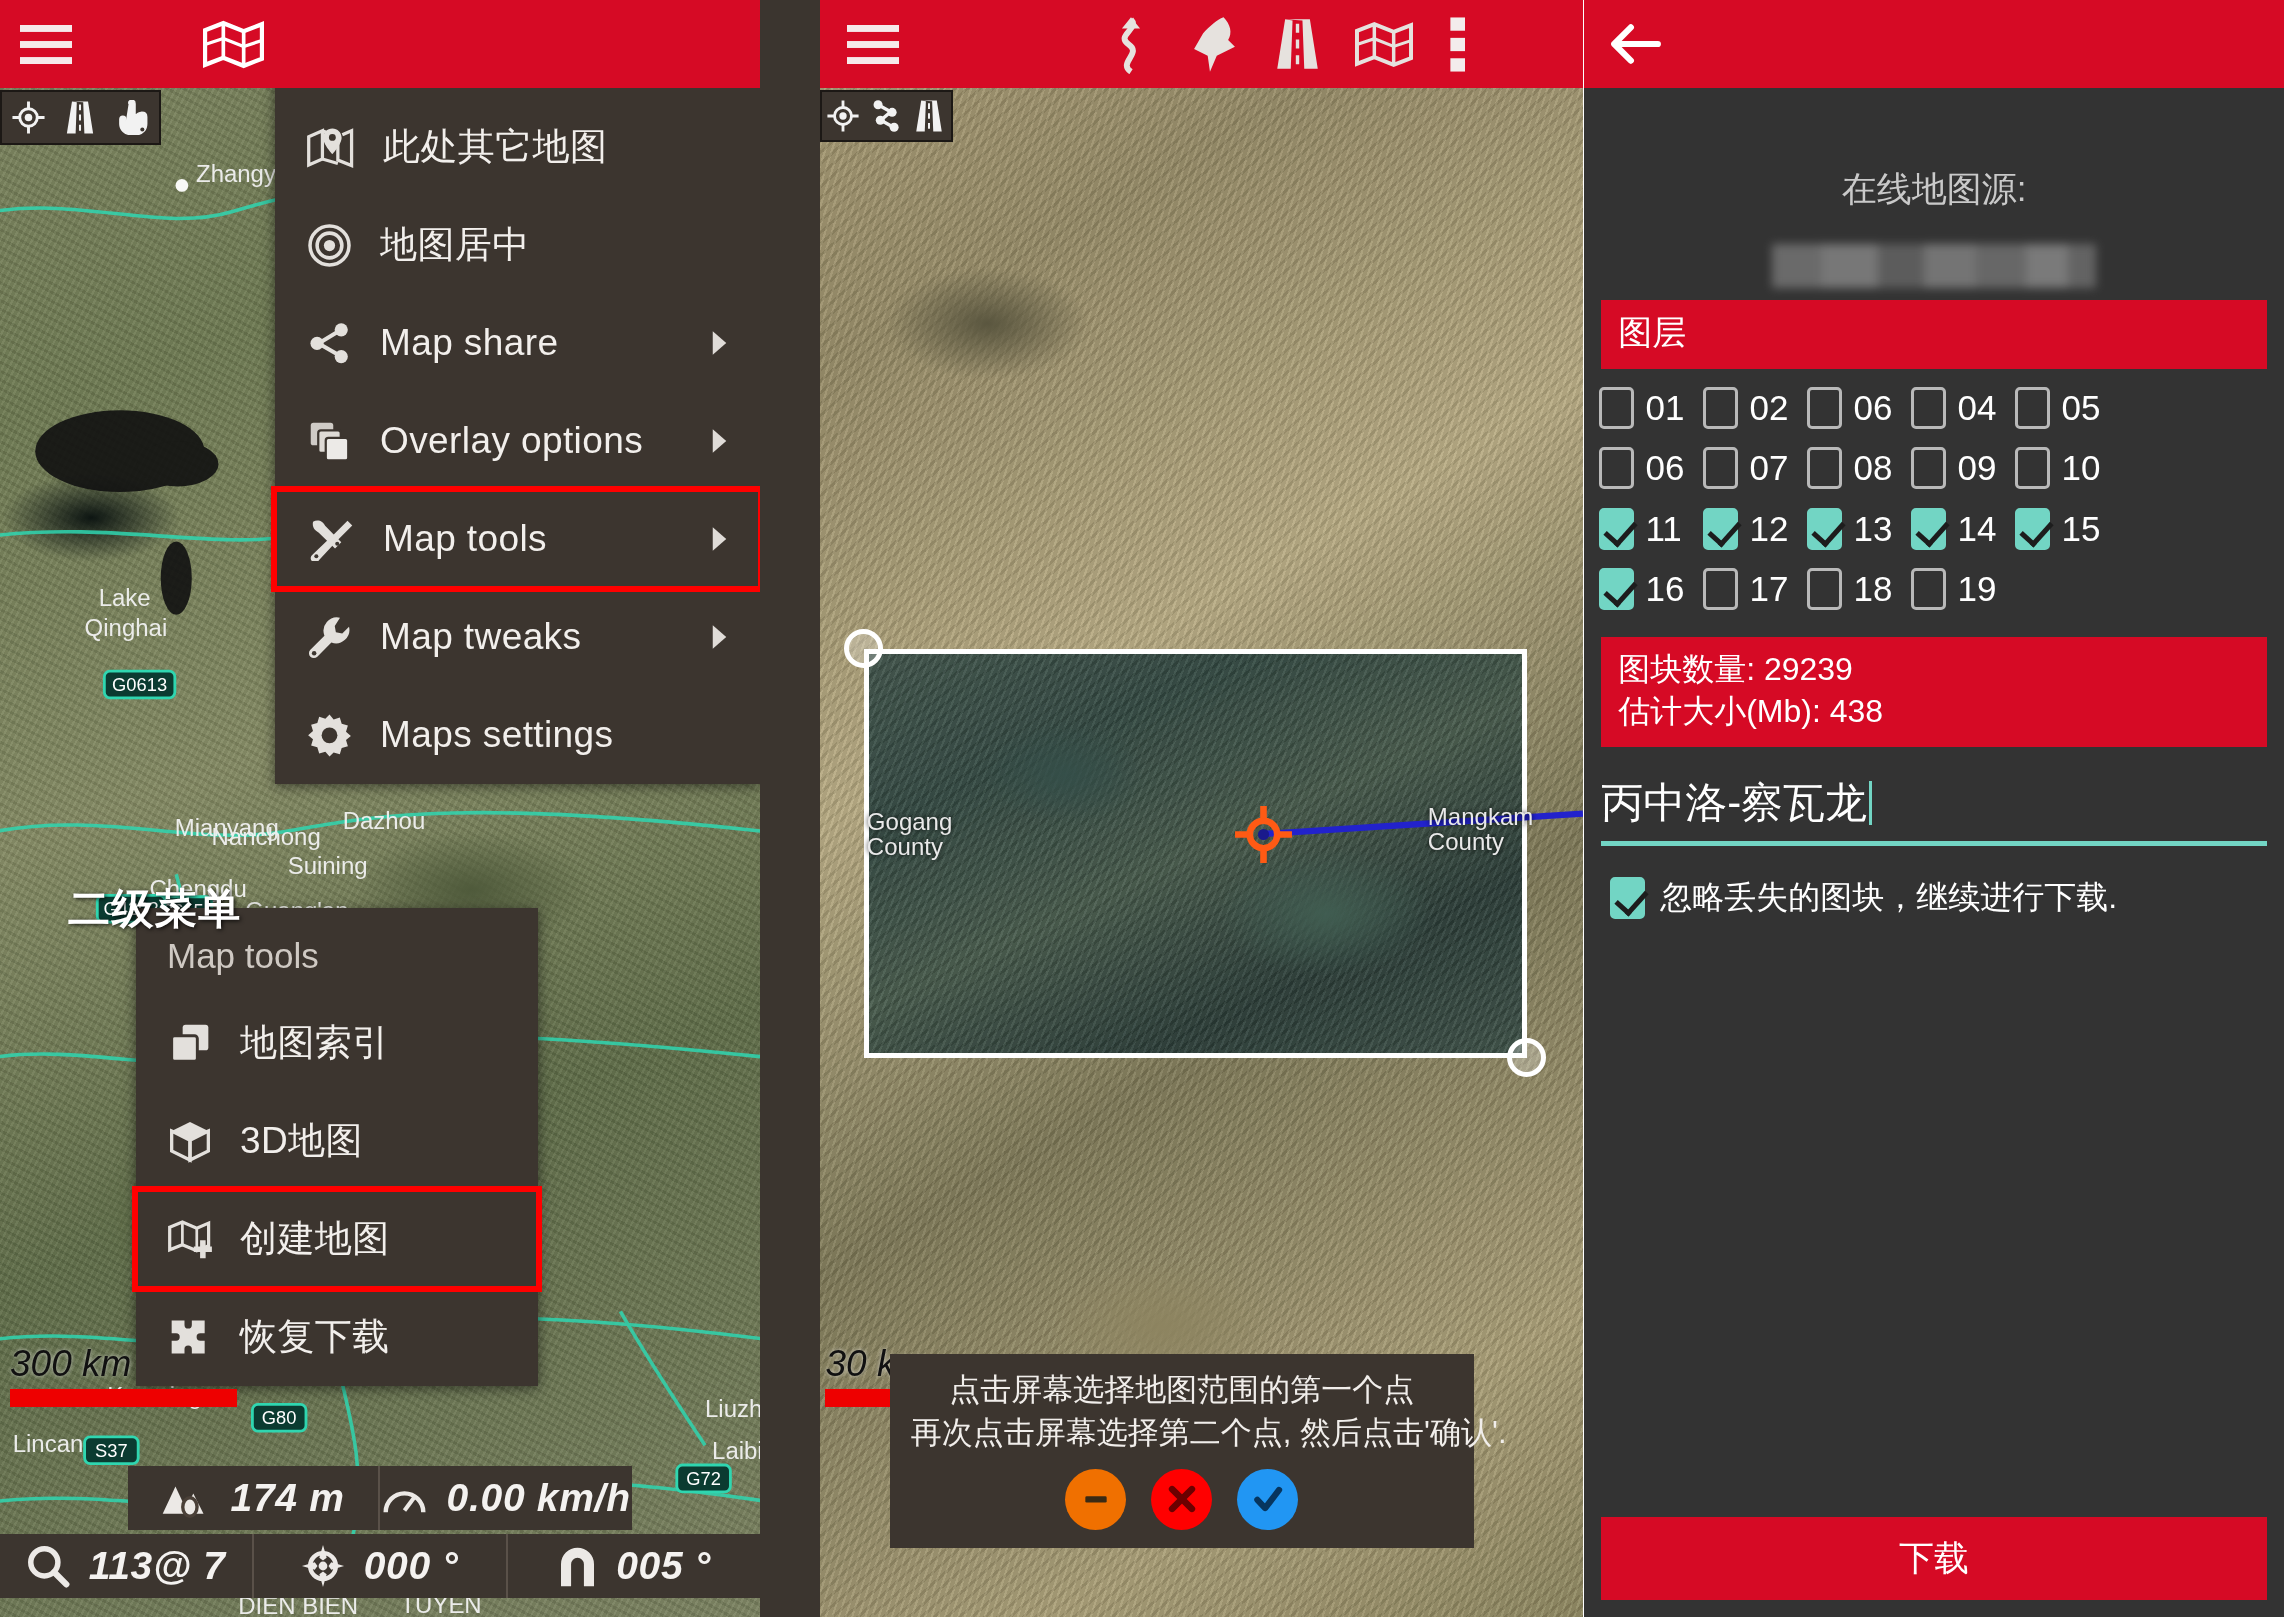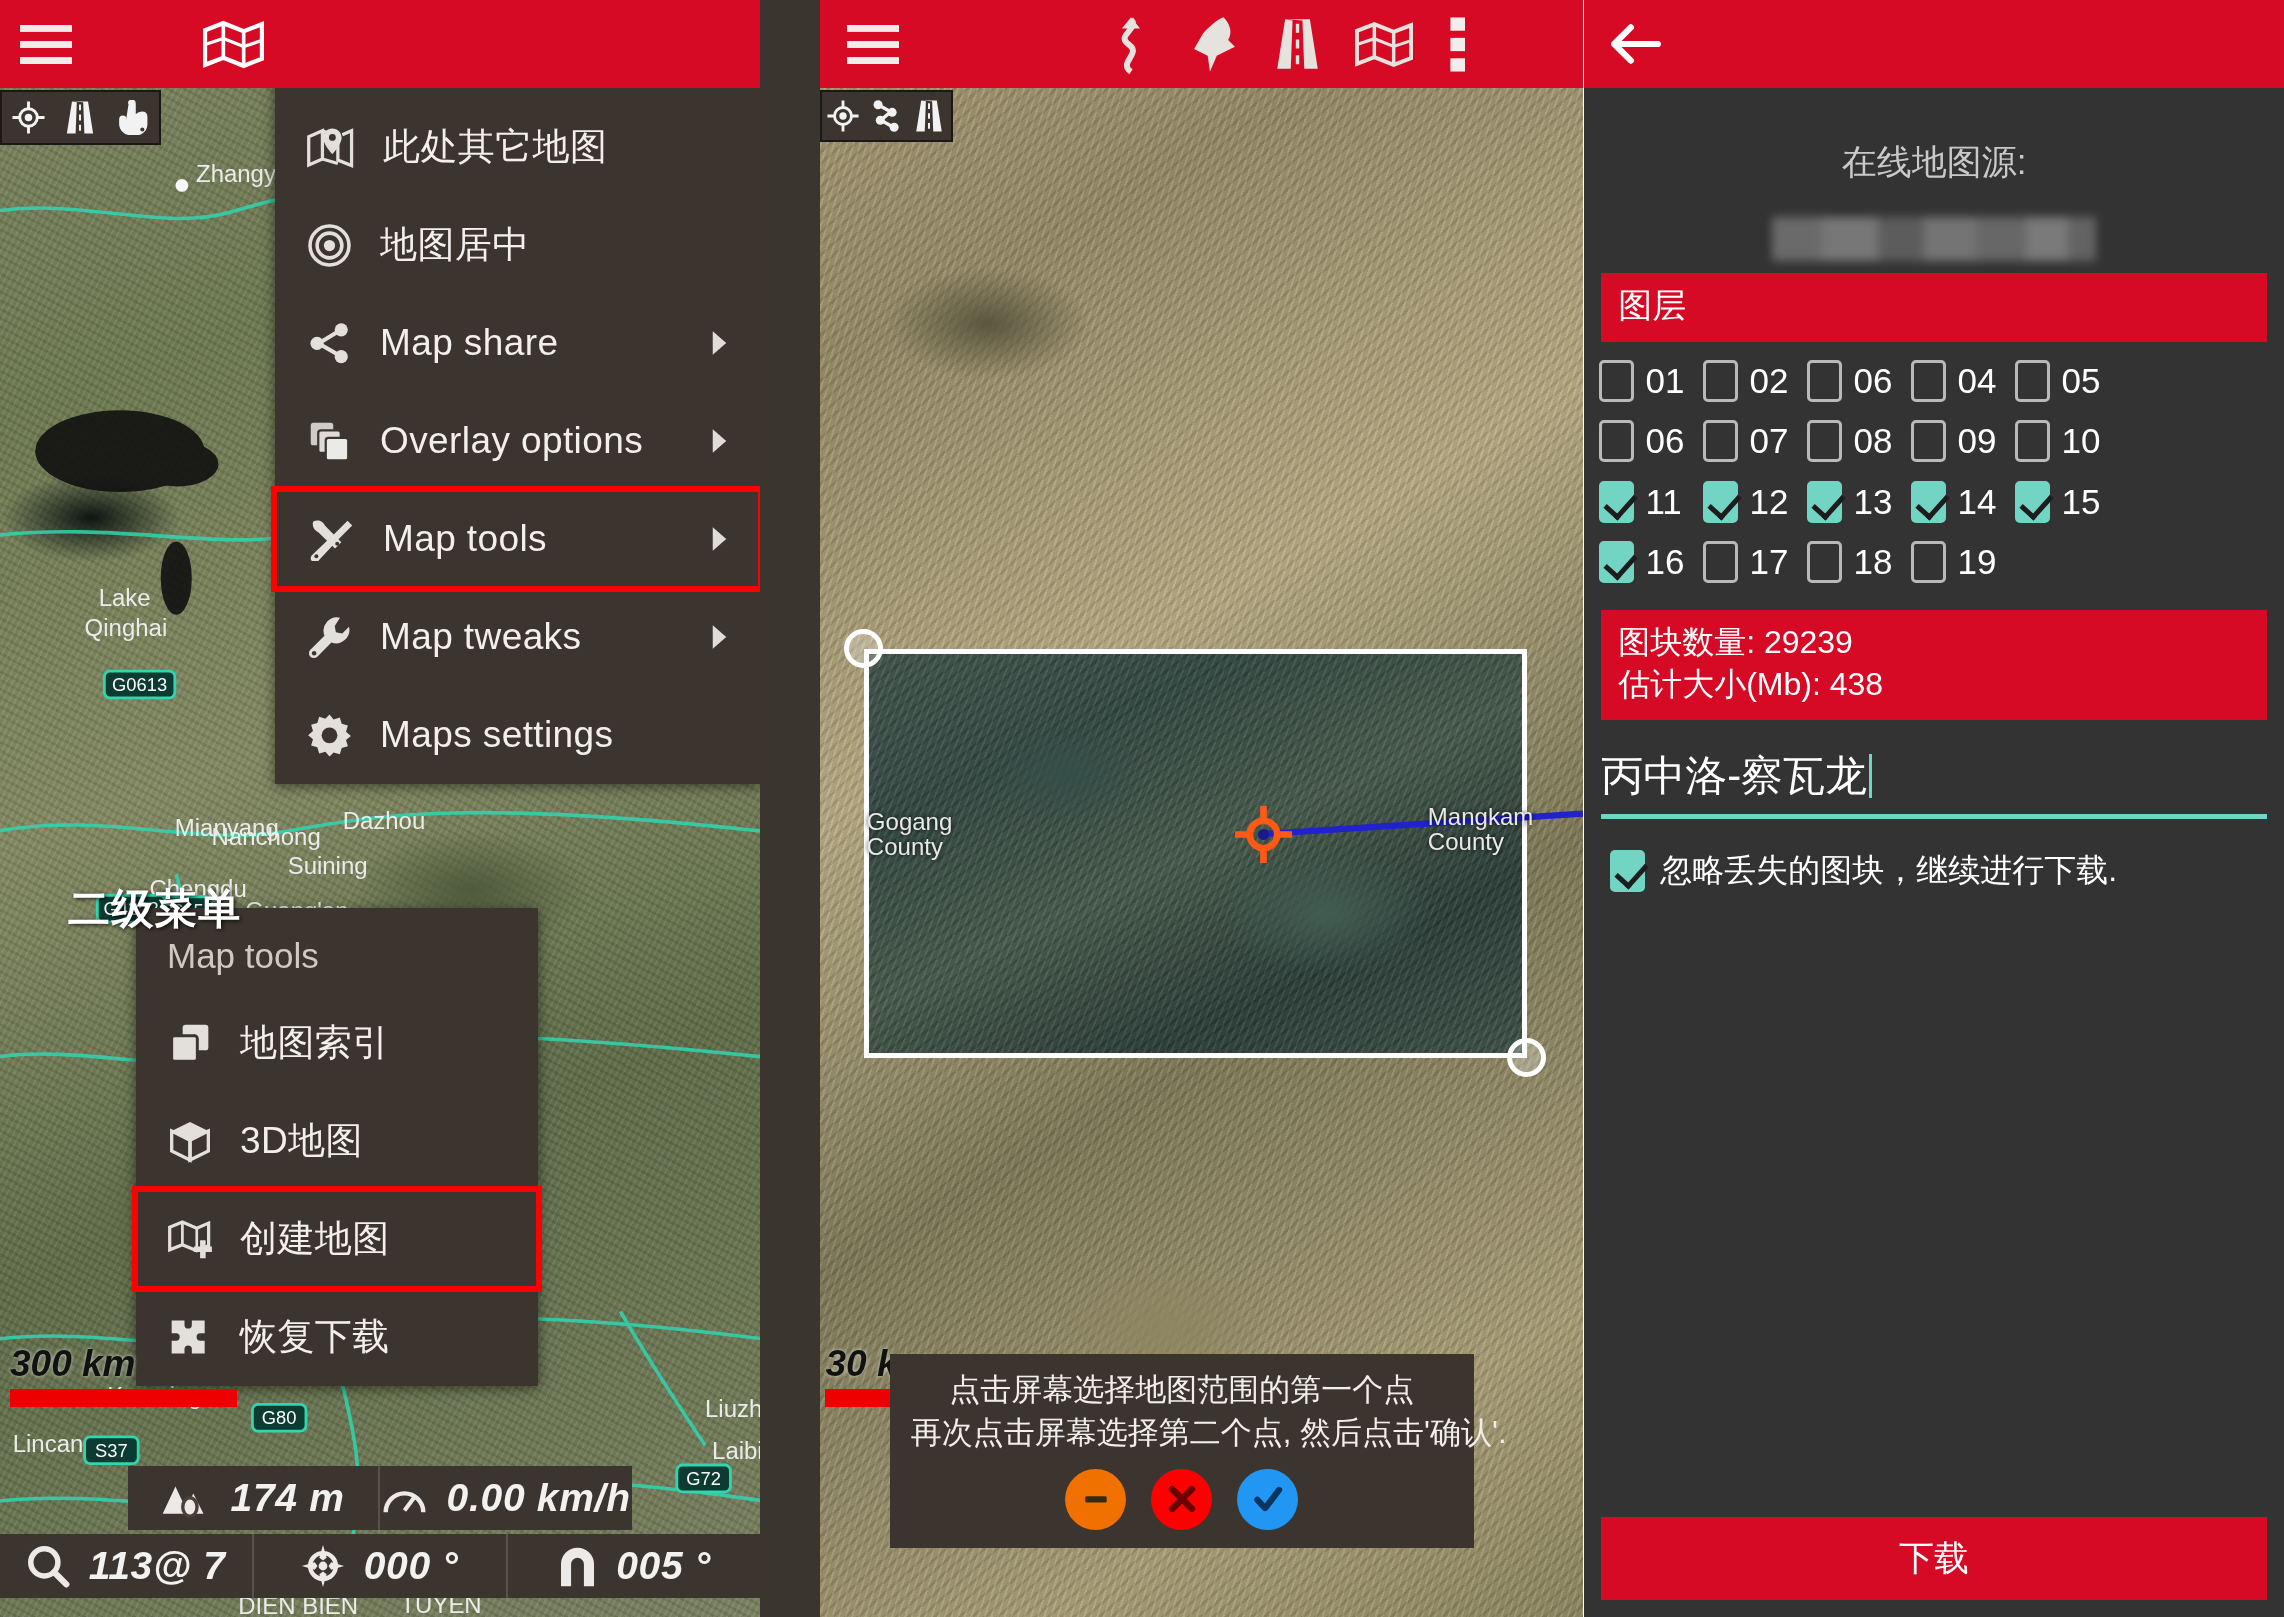--- a/index.html
+++ b/index.html
@@ -61,21 +61,21 @@
 
   
   .pillrow { position:absolute; display:flex; z-index:4; }
   .pill { background:#3c352f; display:flex; align-items:center; justify-content:center;
           border-right:2.1px solid #5a5149; }
   .pill:last-child { border-right:none; }
   .pill .pv { color:#f4f2f0; font-size:39px; font-style:italic; font-weight:bold; letter-spacing:0.7px; }
   .pill .pic { margin-right:18.3px; display:flex; align-items:center; }
 
   .scalebar { position:absolute; z-index:4; }
-  .scalebar .slabel { color:#111; font-size:37px; font-style:italic; font-weight:bold;
+  .scalebar .slabel { color:#111; font-size:37px; font-style:italic; font-weight:normal;
                       text-shadow:0 0 4.2px rgba(255,255,255,.65); }
   .scalebar .sline { height:18.3px; background:#ee0000; margin-top:4.2px; }
 
   .annot { position:absolute; color:#ffffff; font-size:42px; font-weight:bold; z-index:6;
            text-shadow:1.4px 1.4px 4.2px rgba(0,0,0,.85); letter-spacing:1.4px; }
 
   
   .minitool { position:absolute; background:#3c352f; border:2.8px solid #1c1815;
               display:flex; align-items:center; z-index:4; }
   .minitool > div { display:flex; align-items:center; justify-content:center; }
@@ -90,21 +90,21 @@
               text-shadow:0 0 5.6px rgba(0,0,0,.9); line-height:1.05; }
 
   
   .dialog { position:absolute; background:#3c352f; z-index:7; text-align:center;
             padding:15.5px 21px 18.3px; }
   .dialog .dline { color:#f1eeeb; font-size:31px; line-height:1.38; white-space:nowrap; }
   .dialog .dbtns { display:flex; justify-content:center; gap:25px; margin-top:14px; }
   .rbtn { width:61px; height:61px; border-radius:50%; display:flex; align-items:center; justify-content:center; }
 
   
-  .p3 .srclabel { color:#c9c9c9; font-size:35px; text-align:center; margin-top:51px; }
+  .p3 .srclabel { color:#c9c9c9; font-size:35px; text-align:center; margin-top:78px; }
   .blurbar { width:324px; height:44px; margin:31px auto 0;
              background:
                linear-gradient(90deg,#6d6d6d 0 49px,#7b7b7b 49px 106px,#5f5f5f 106px 152px,
                                #787878 152px 204px,#6a6a6a 204px 254px,#7e7e7e 254px 296px,#666 296px 324px);
              filter:blur(5px); opacity:.95; }
   .sectionbar { background:#d60a25; color:#ffffff; font-size:34px;
                 padding:10px 0 12.7px 17px; margin:12px 17px 0; }
   .lyrow { display:flex; align-items:center; padding:0 0 0 15px; margin-top:18.3px; }
   .lycell { display:flex; align-items:center; width:104px; }
   .cbox { width:35px; height:42px; border:3.5px solid #b9b9b9; border-radius:5px; flex:none; }

